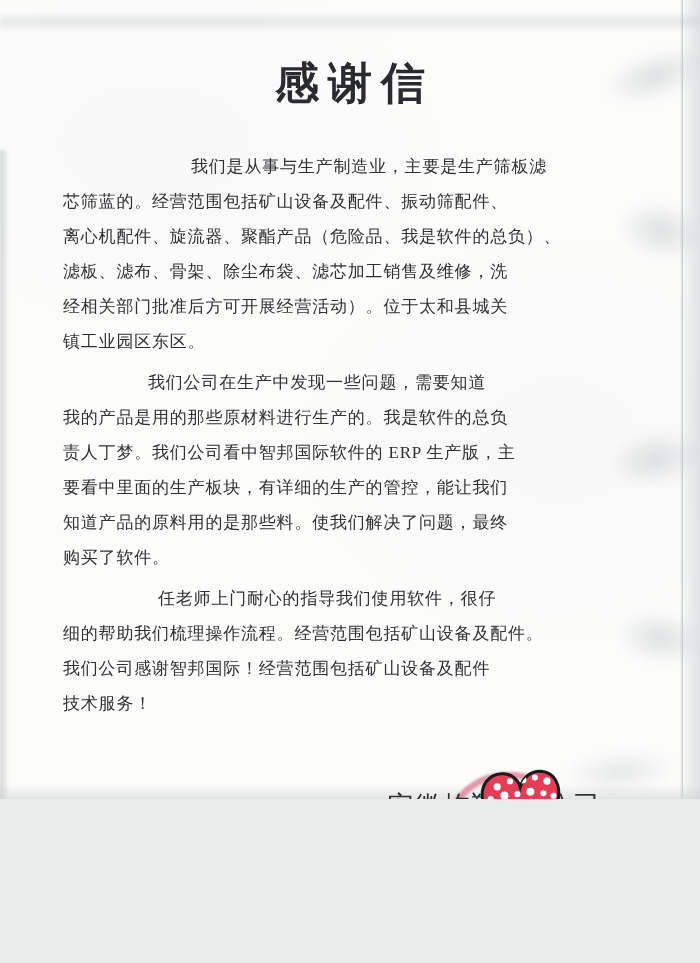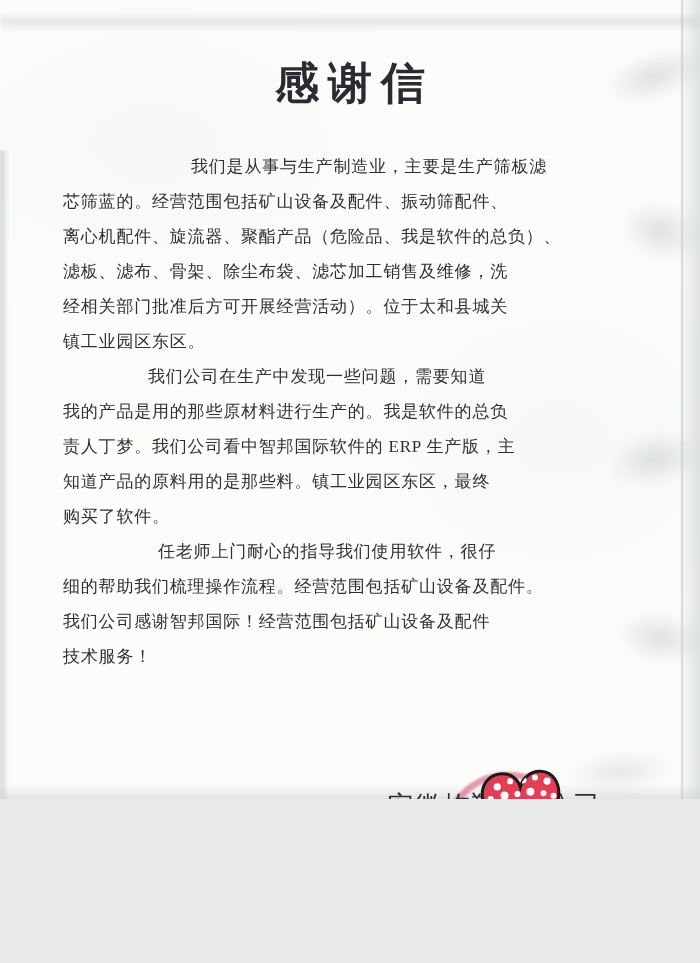--- a/index.html
+++ b/index.html
@@ -39,21 +39,21 @@
   .s3 { left:150px; top:930px; width:55px; height:8px;  opacity:.2; transform:rotate(2deg); }
 
   
   .doc-title { position:absolute; left:0; top:54px; width:700px; text-align:center;
     font-size:44px; font-weight:bold; letter-spacing:9px; text-indent:9px; color:#2a2b30; }
   .body-text { position:absolute; left:63px; top:149px; width:575px; }
   .line { height:35px; line-height:35px; font-size:17px; letter-spacing:.8px; white-space:nowrap; }
   .indent-a { padding-left:128px; }
   .indent-b { padding-left:85px; }
   .indent-c { padding-left:95px; }
-  .pstart { margin-top:0; }
+  .pstart { margin-top:6px; }
 
   .company-line { position:absolute; left:387px; top:788px; font-size:27px; letter-spacing:1px; white-space:nowrap; z-index:3; }
   .company-gap { display:inline-block; width:18px; }
   .date-line { position:absolute; left:420px; top:826px; font-size:30px; letter-spacing:1px; white-space:nowrap; z-index:3; }
 
   .seal { position:absolute; left:436px; top:766px; width:144px; height:144px; z-index:2; opacity:.88; }
   .heart { position:absolute; left:478px; top:768px; width:86px; height:82px; z-index:5; transform:rotate(-2deg); }
 </style>
 </head>
 <body>
@@ -79,21 +79,22 @@
   <div class="body-text">
     <div class="line indent-a">我们是从事与生产制造业，主要是生产筛板滤</div>
     <div class="line">芯筛蓝的。经营范围包括矿山设备及配件、振动筛配件、</div>
     <div class="line">离心机配件、旋流器、聚酯产品（危险品、我是软件的总负）、</div>
     <div class="line">滤板、滤布、骨架、除尘布袋、滤芯加工销售及维修，洗</div>
     <div class="line">经相关部门批准后方可开展经营活动）。位于太和县城关</div>
     <div class="line">镇工业园区东区。</div>
     <div class="line indent-b pstart">我们公司在生产中发现一些问题，需要知道</div>
     <div class="line">我的产品是用的那些原材料进行生产的。我是软件的总负</div>
     <div class="line">责人丁梦。我们公司看中智邦国际软件的 ERP 生产版，主</div>
-    <div class="line">知道产品的原料用的是那些料。镇工业园区东区，最终</div>
+    <div class="line">要看中里面的生产板块，有详细的生产的管控，能让我们</div>
+    <div class="line">知道产品的原料用的是那些料。使我们解决了问题，最终</div>
     <div class="line">购买了软件。</div>
     <div class="line indent-c pstart">任老师上门耐心的指导我们使用软件，很仔</div>
     <div class="line">细的帮助我们梳理操作流程。经营范围包括矿山设备及配件。</div>
     <div class="line">我们公司感谢智邦国际！经营范围包括矿山设备及配件</div>
     <div class="line">技术服务！</div>
   </div>
 
   <svg class="seal" viewBox="0 0 144 144">
     <defs>
         <filter id="sblur">

